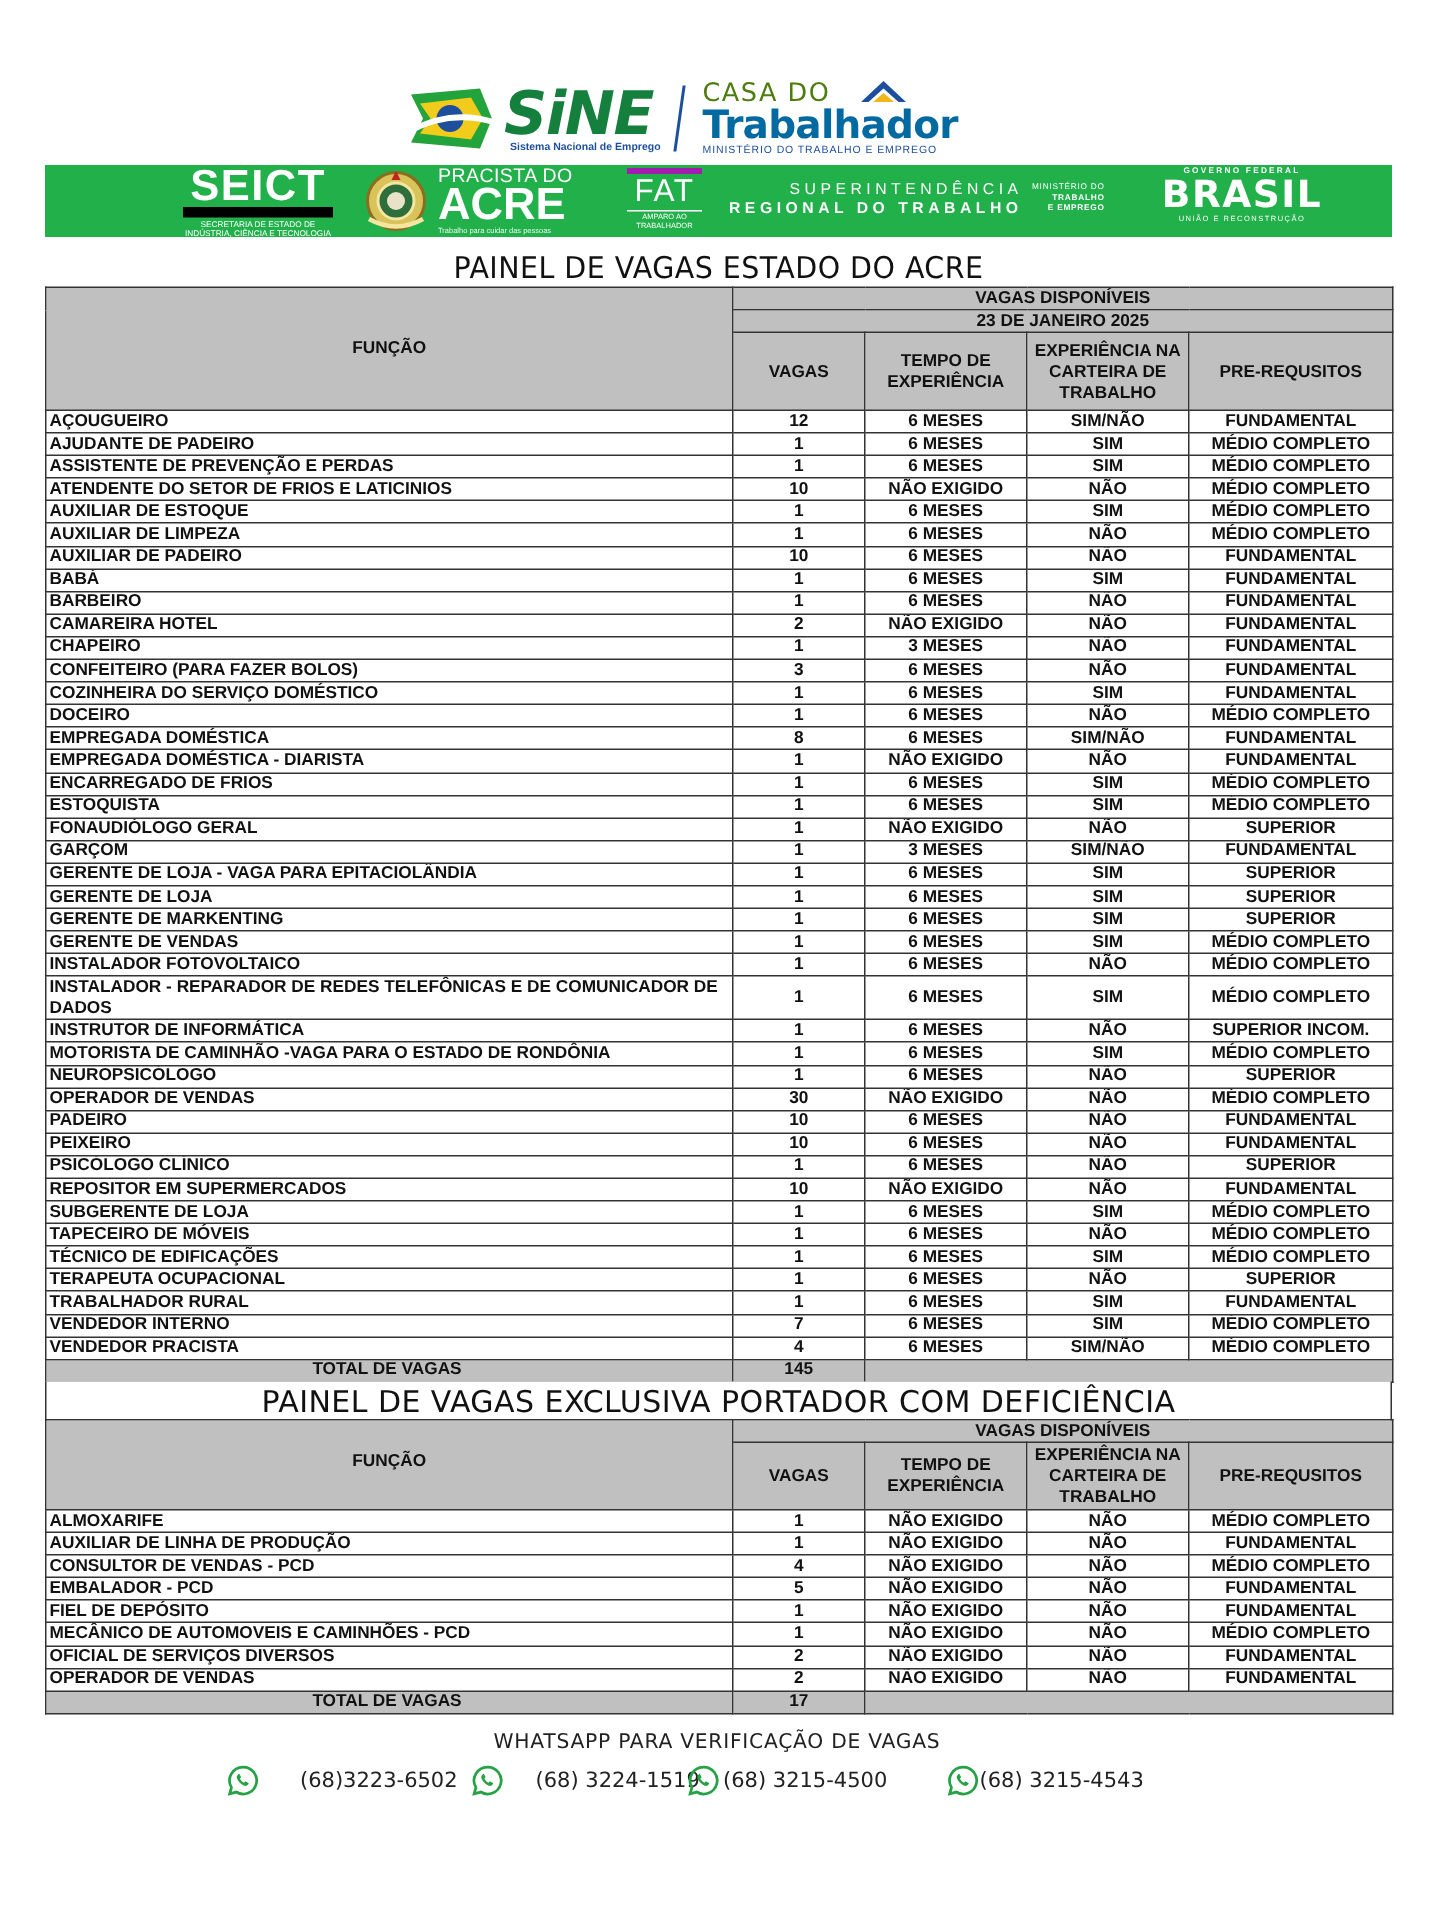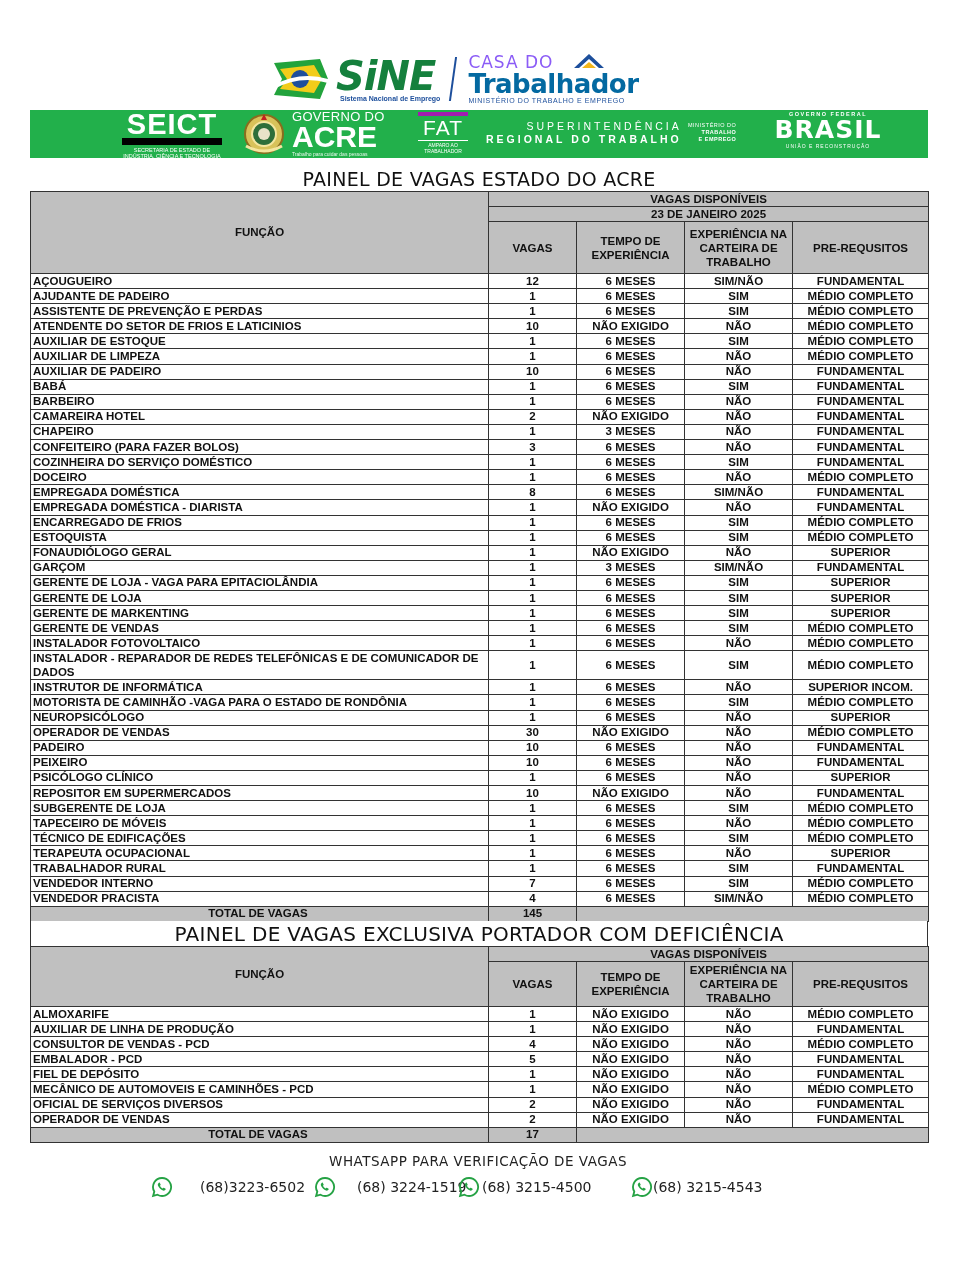--- a/index.html
+++ b/index.html
@@ -8,21 +8,21 @@
 
   
   .top-logos { position: absolute; left: 270px; top: 52px; width: 400px; height: 54px; display: flex; align-items: center; }
   .sine-flag { width: 62px; height: 44px; position: relative; }
   .sine-flag svg { width: 62px; height: 44px; }
   .sine-text { margin-left: 4px; display: flex; flex-direction: column; }
   .sine-word { font-family: "DejaVu Sans", sans-serif; font-weight: bold; font-style: italic; font-size: 40px; line-height: 38px; color: #15803d; letter-spacing: -1px; }
   .sine-sub { font-size: 7px; color: #1d4f9c; font-weight: bold; margin-left: 4px; }
   .logo-divider { width: 2px; height: 44px; background: #1d4f9c; margin: 0 14px 0 12px; transform: skewX(-8deg); }
   .casa-block { display: flex; flex-direction: column; position: relative; }
-  .casa-top { font-size: 17px; color: #8b5cf6; letter-spacing: 1px; line-height: 17px; font-family: "DejaVu Sans", sans-serif; }
+  .casa-top { font-size: 17px; color: #4d7c0f; letter-spacing: 1px; line-height: 17px; font-family: "DejaVu Sans", sans-serif; }
   .casa-roof { position: absolute; left: 104px; top: -2px; width: 34px; height: 18px; }
   .casa-main { font-family: "DejaVu Sans", sans-serif; font-weight: bold; font-size: 26px; color: #0369a1; line-height: 26px; letter-spacing: -0.5px; }
   .casa-sub { font-size: 7px; color: #1d4f9c; letter-spacing: 0.6px; }
 
   .green-banner { position: absolute; left: 30px; top: 110px; width: 898px; height: 48px; background: #22b04b; }
   .gb-item { position: absolute; color: #fff; }
   .seict { left: 92px; top: 0; width: 100px; text-align: center; }
   .seict-word { font-size: 29px; font-weight: bold; line-height: 28px; letter-spacing: 1px; border-bottom: 7px solid #000000; }
   .seict-sub { font-size: 5.5px; line-height: 6px; margin-top: 2px; }
   .acre-crest { left: 208px; top: 2px; width: 52px; height: 44px; }
@@ -105,21 +105,21 @@
     <div class="seict-sub">SECRETARIA DE ESTADO DE INDÚSTRIA, CIÊNCIA E TECNOLOGIA</div>
   </div>
   <svg class="gb-item acre-crest" viewBox="0 0 52 44">
     <circle cx="26" cy="22" r="19" fill="#d8c25a" stroke="#8a6d1e" stroke-width="2"></circle>
     <circle cx="26" cy="22" r="12" fill="#2e6e3a" stroke="#f4e6a0" stroke-width="2"></circle>
     <circle cx="26" cy="22" r="6" fill="#e8e2c8"></circle>
     <polygon points="26,2 29,8 23,8" fill="#c32222"></polygon>
     <path d="M8,34 Q26,44 44,34" stroke="#f4e6a0" stroke-width="3" fill="none"></path>
   </svg>
   <div class="gb-item gov-acre">
-    <div class="gov-acre-top">GOVERNO DO</div>
+    <div class="gov-acre-top">PRACISTA DO</div>
     <div class="gov-acre-main">ACRE</div>
     <div class="gov-acre-sub">Trabalho para cuidar das pessoas</div>
   </div>
   <div class="gb-item fat">
     <div class="fat-word">FAT</div>
     <div class="fat-sub">AMPARO AO TRABALHADOR</div>
   </div>
   <div class="gb-item sup">
     <div class="sup-1">SUPERINTENDÊNCIA</div>
     <div class="sup-2">REGIONAL DO TRABALHO</div>

